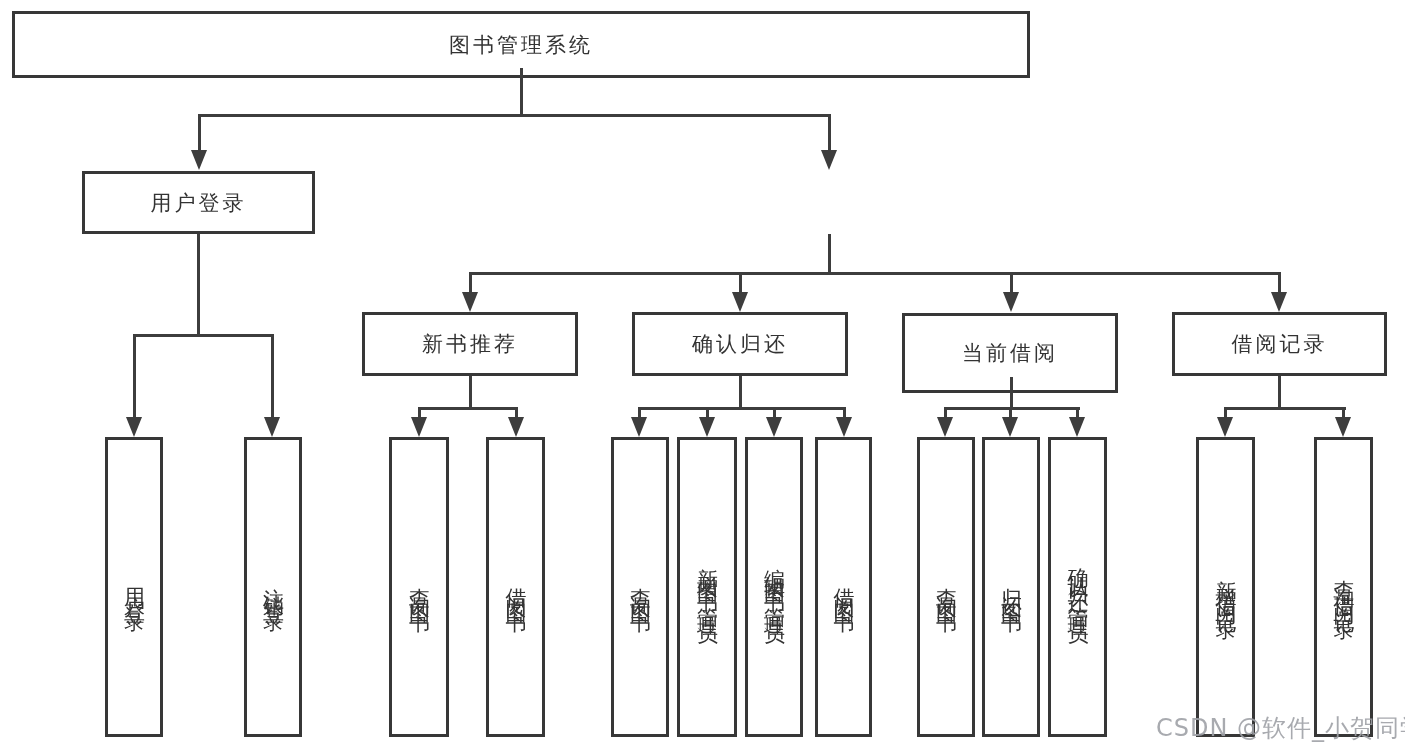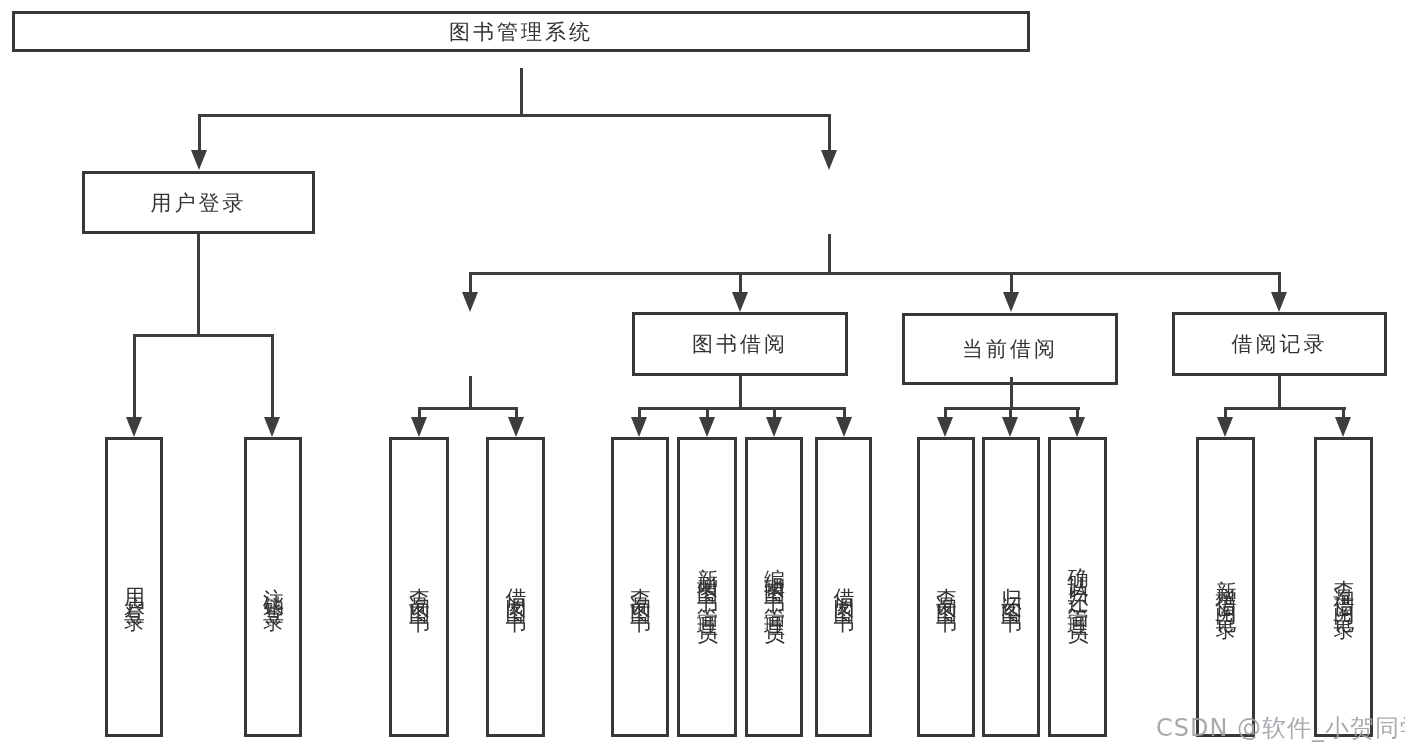--- a/index.html
+++ b/index.html
@@ -64,21 +64,21 @@
     color: rgba(158, 161, 166, 0.9);
     z-index: 5;
     white-space: nowrap;
   }
 </style>
 </head>
 <body>
 
 <div class="stage">
 
-  <div class="hbox" style="left:12px; top:11px; width:1018px; height:41px;">
+  <div class="hbox" style="left:12px; top:11px; width:1018px; height:67px;">
     <span>图书管理系统</span>
   </div>
 
   <div class="vl" style="left:520px; top:68px; height:46px;"></div>
   <div class="hl" style="left:198px; top:114px; width:633px;"></div>
   <div class="vl" style="left:198px; top:114px; height:38px;"></div>
   <div class="arr" style="left:191px; top:150px;"></div>
   <div class="vl" style="left:828px; top:114px; height:38px;"></div>
   <div class="arr" style="left:821px; top:150px;"></div>
 
@@ -97,24 +97,27 @@
   <div class="hl" style="left:469px; top:272px; width:812px;"></div>
   <div class="vl" style="left:469px; top:272px; height:24px;"></div>
   <div class="arr" style="left:462px; top:292px;"></div>
   <div class="vl" style="left:739px; top:272px; height:24px;"></div>
   <div class="arr" style="left:732px; top:292px;"></div>
   <div class="vl" style="left:1010px; top:272px; height:24px;"></div>
   <div class="arr" style="left:1003px; top:292px;"></div>
   <div class="vl" style="left:1278px; top:272px; height:24px;"></div>
   <div class="arr" style="left:1271px; top:292px;"></div>
 
+  <div class="hbox" style="left:362px; top:312px; width:216px; height:64px;">
+    <span>新书推荐</span>
+  </div>
   <div class="hbox" style="left:632px; top:312px; width:216px; height:64px;">
-    <span>图书借阅</span>
-  </div>
-  <div class="hbox" style="left:902px; top:313px; width:216px; height:72px;">
+    <span>确认归还</span>
+  </div>
+  <div class="hbox" style="left:902px; top:313px; width:216px; height:80px;">
     <span>当前借阅</span>
   </div>
   <div class="hbox" style="left:1172px; top:312px; width:215px; height:64px;">
     <span>借阅记录</span>
   </div>
 
   <div class="vl" style="left:469px; top:376px; height:33px;"></div>
   <div class="hl" style="left:418px; top:407px; width:100px;"></div>
   <div class="vl" style="left:418px; top:407px; height:13px;"></div>
   <div class="arr" style="left:411px; top:417px;"></div>

